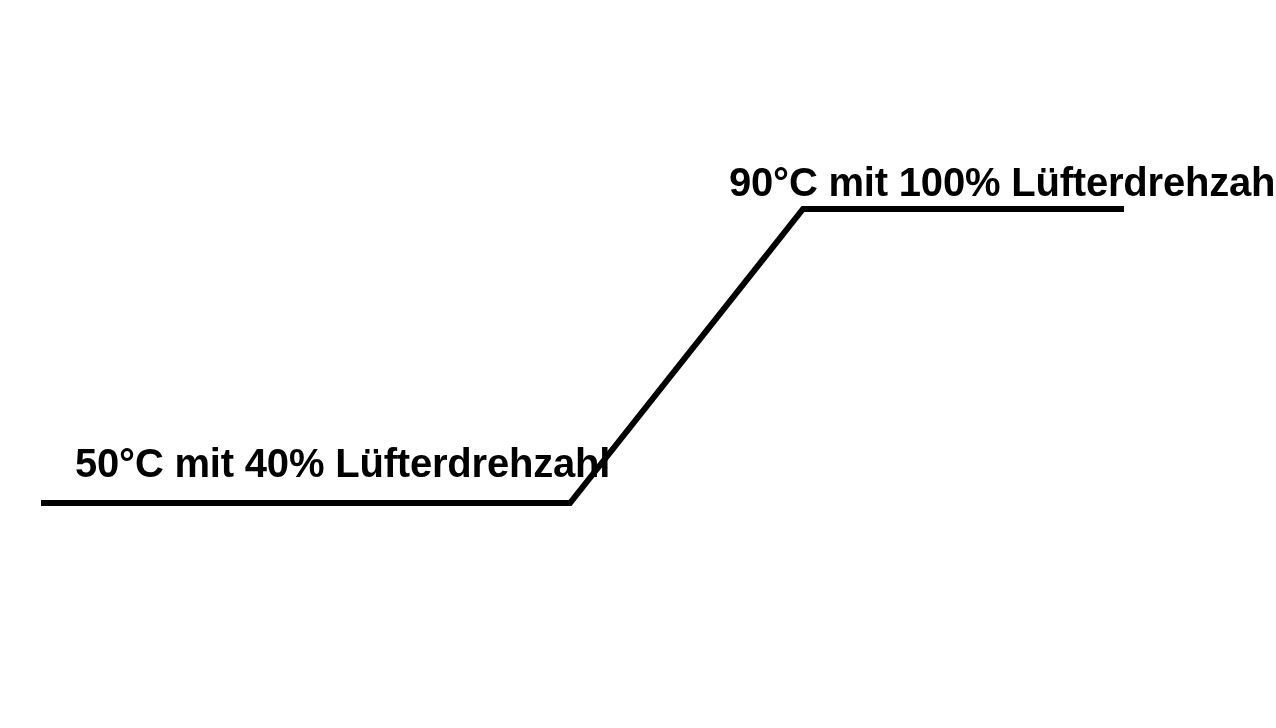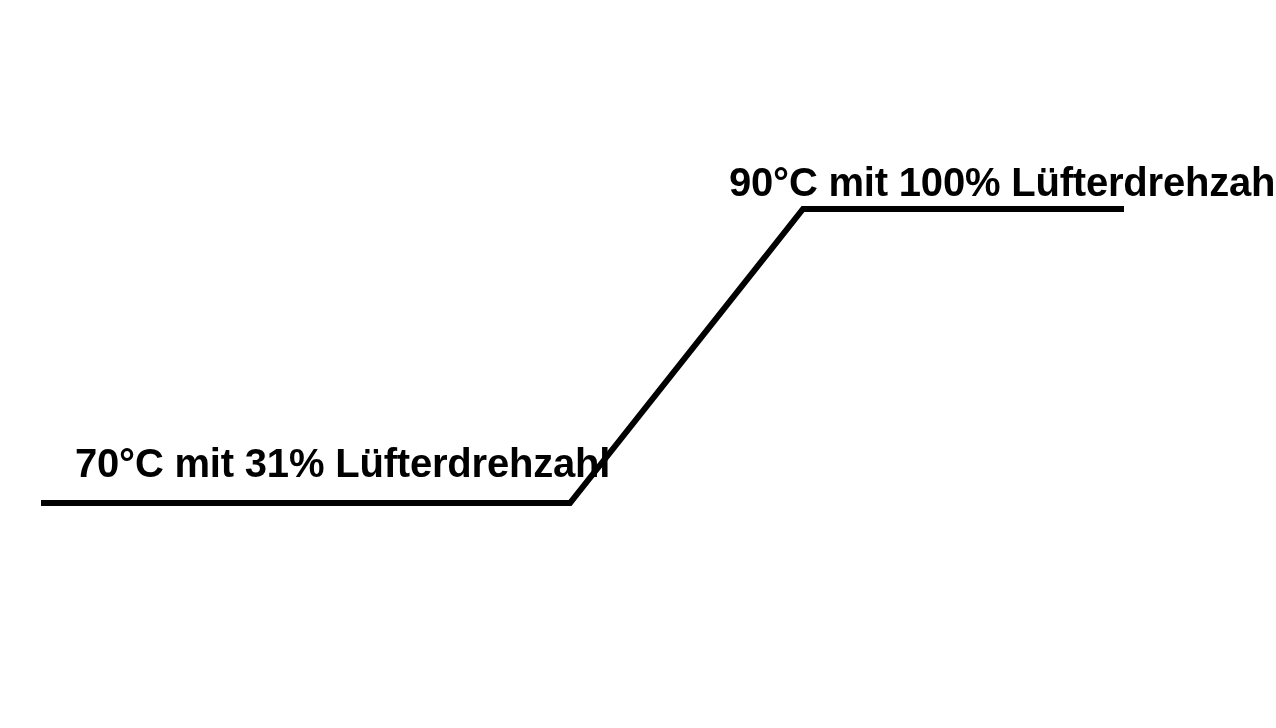--- a/index.html
+++ b/index.html
@@ -52,17 +52,17 @@
 </style>
 </head>
 <body>
 
 <div id="diagram-root">
 
   <svg id="fan-curve-svg" viewBox="0 0 1276 728" xmlns="http://www.w3.org/2000/svg">
     <path id="fan-curve-path" fill="none" stroke="#000000" stroke-width="6" stroke-linecap="butt" stroke-linejoin="miter" d="M 41 503 L 570 503 L 803 209 L 1124 209"></path>
   </svg>
 
-  <div class="curve-label" id="label-low">70°C mit 31% Lüfterdrehzahl</div>
+  <div class="curve-label" id="label-low">50°C mit 40% Lüfterdrehzahl</div>
 
   <div class="curve-label" id="label-high">90°C mit 100% Lüfterdrehzahl</div>
 
 </div>
 
 </body></html>

